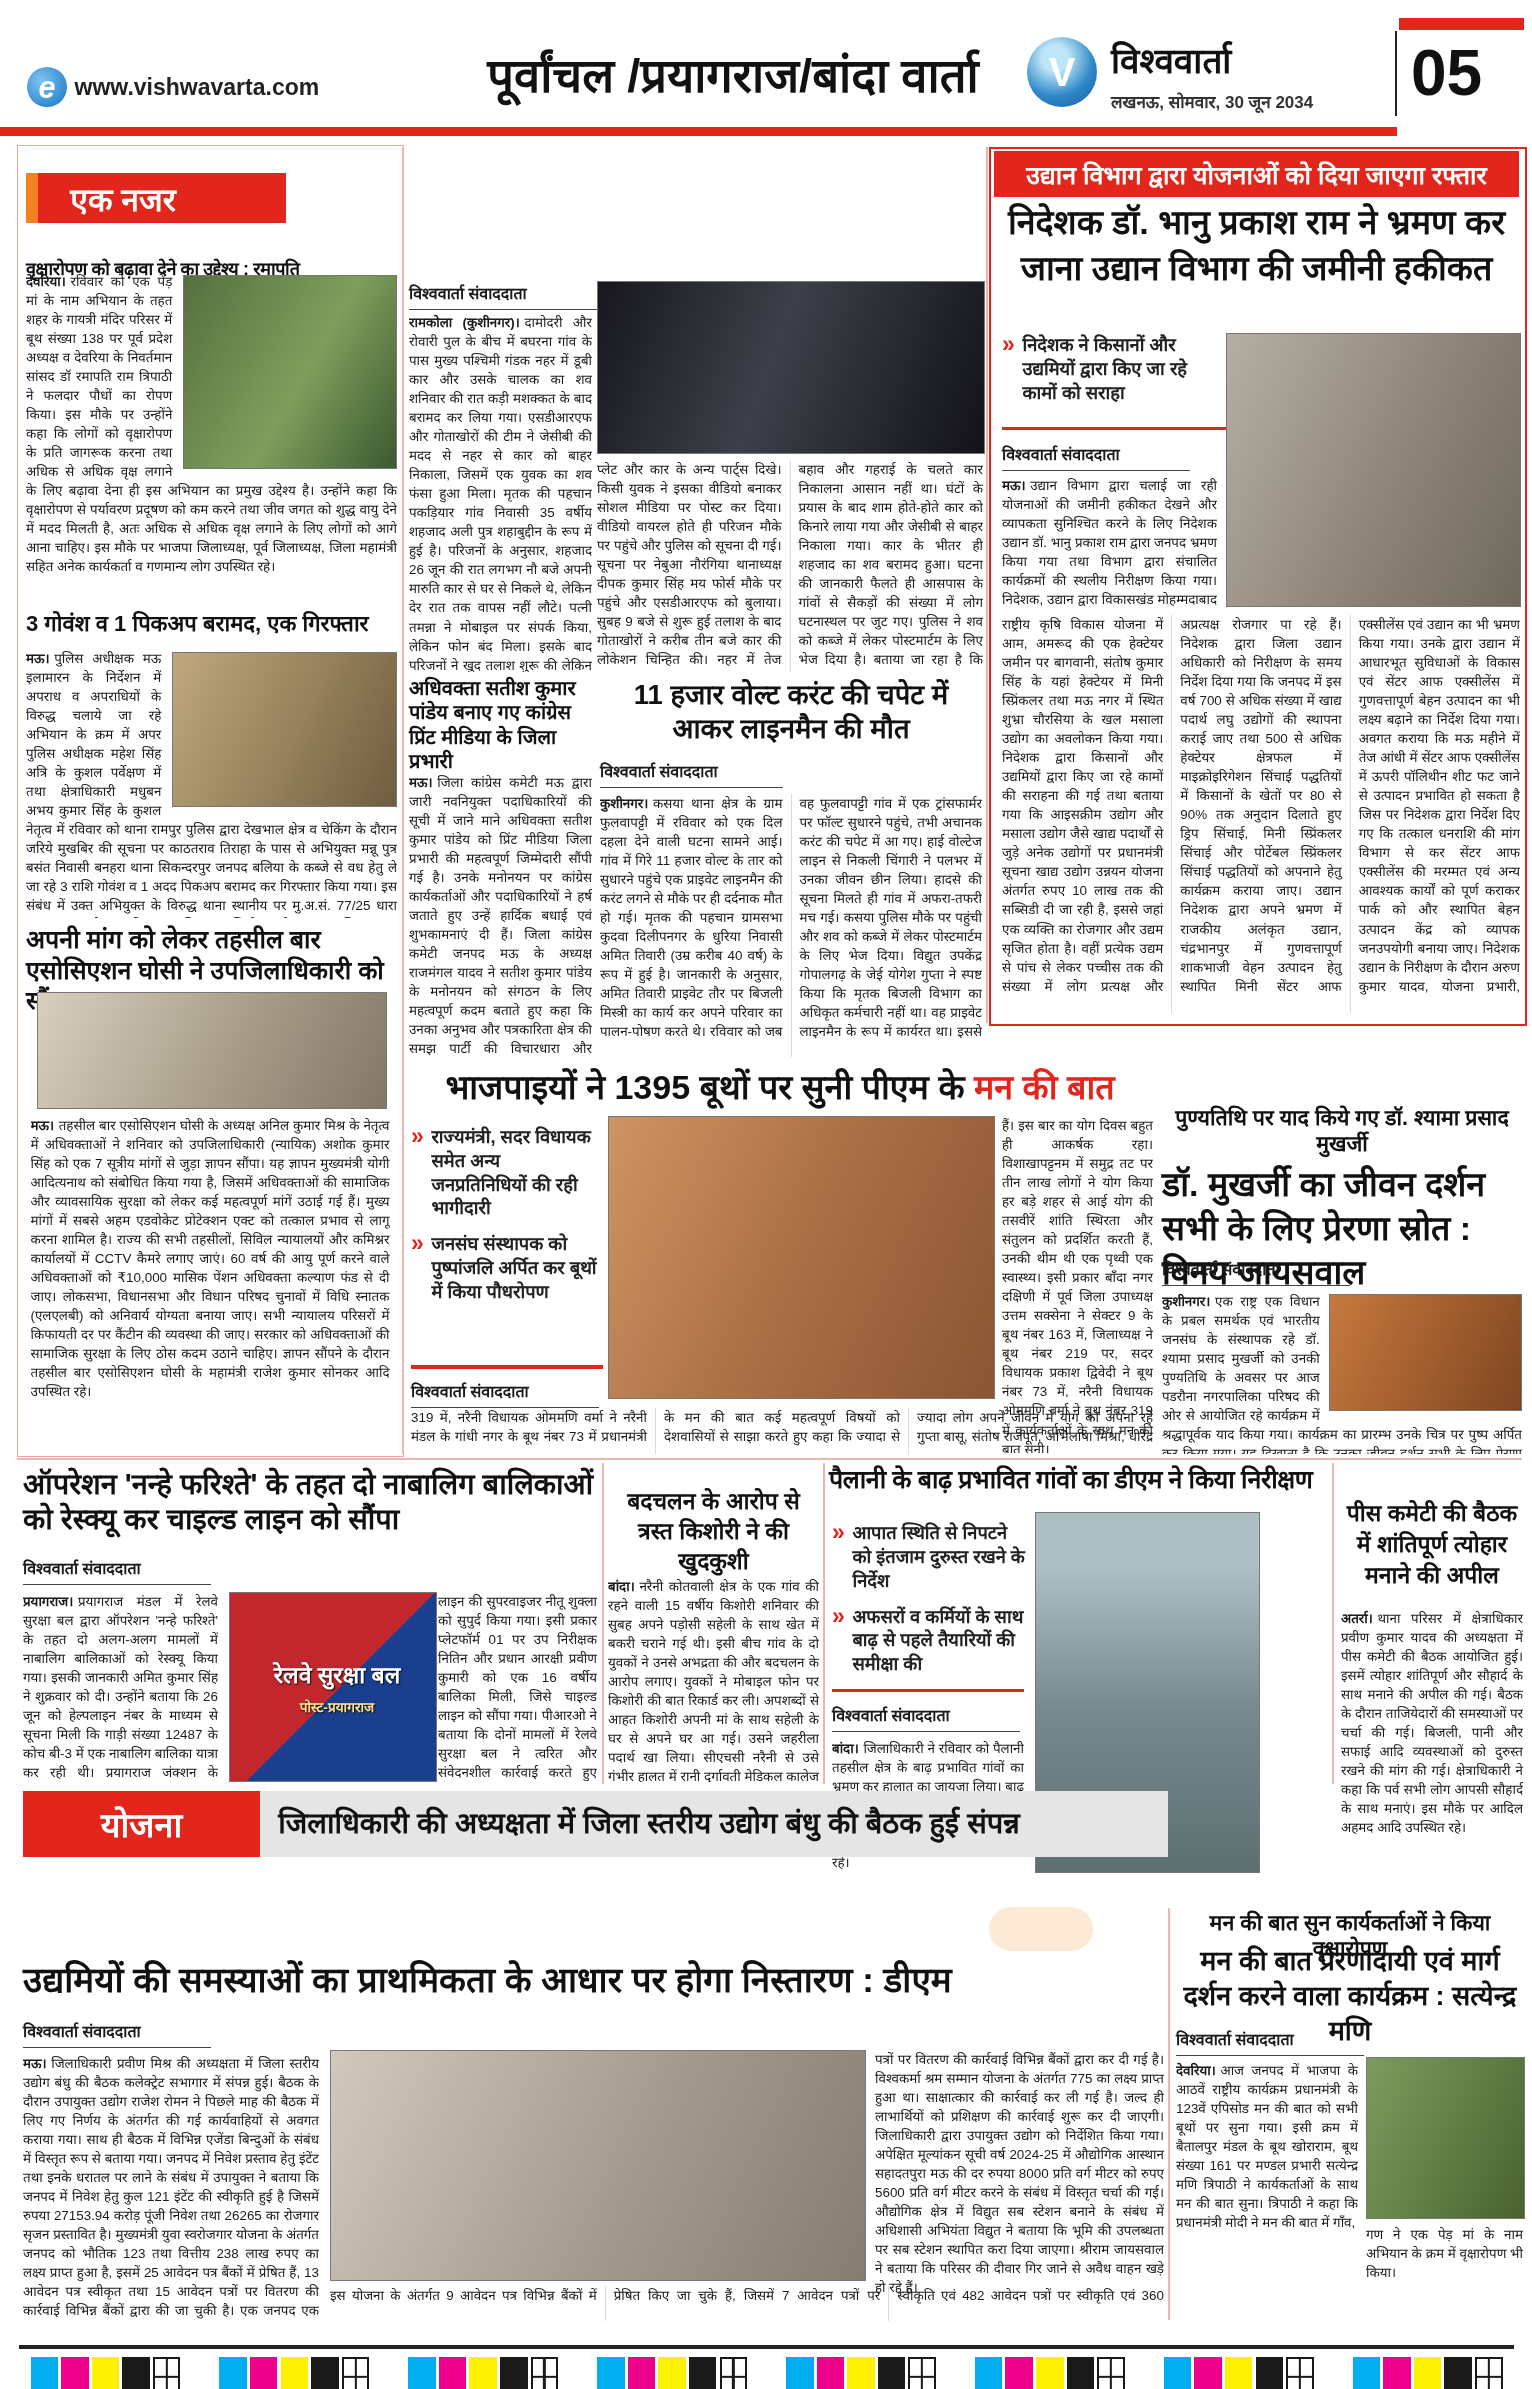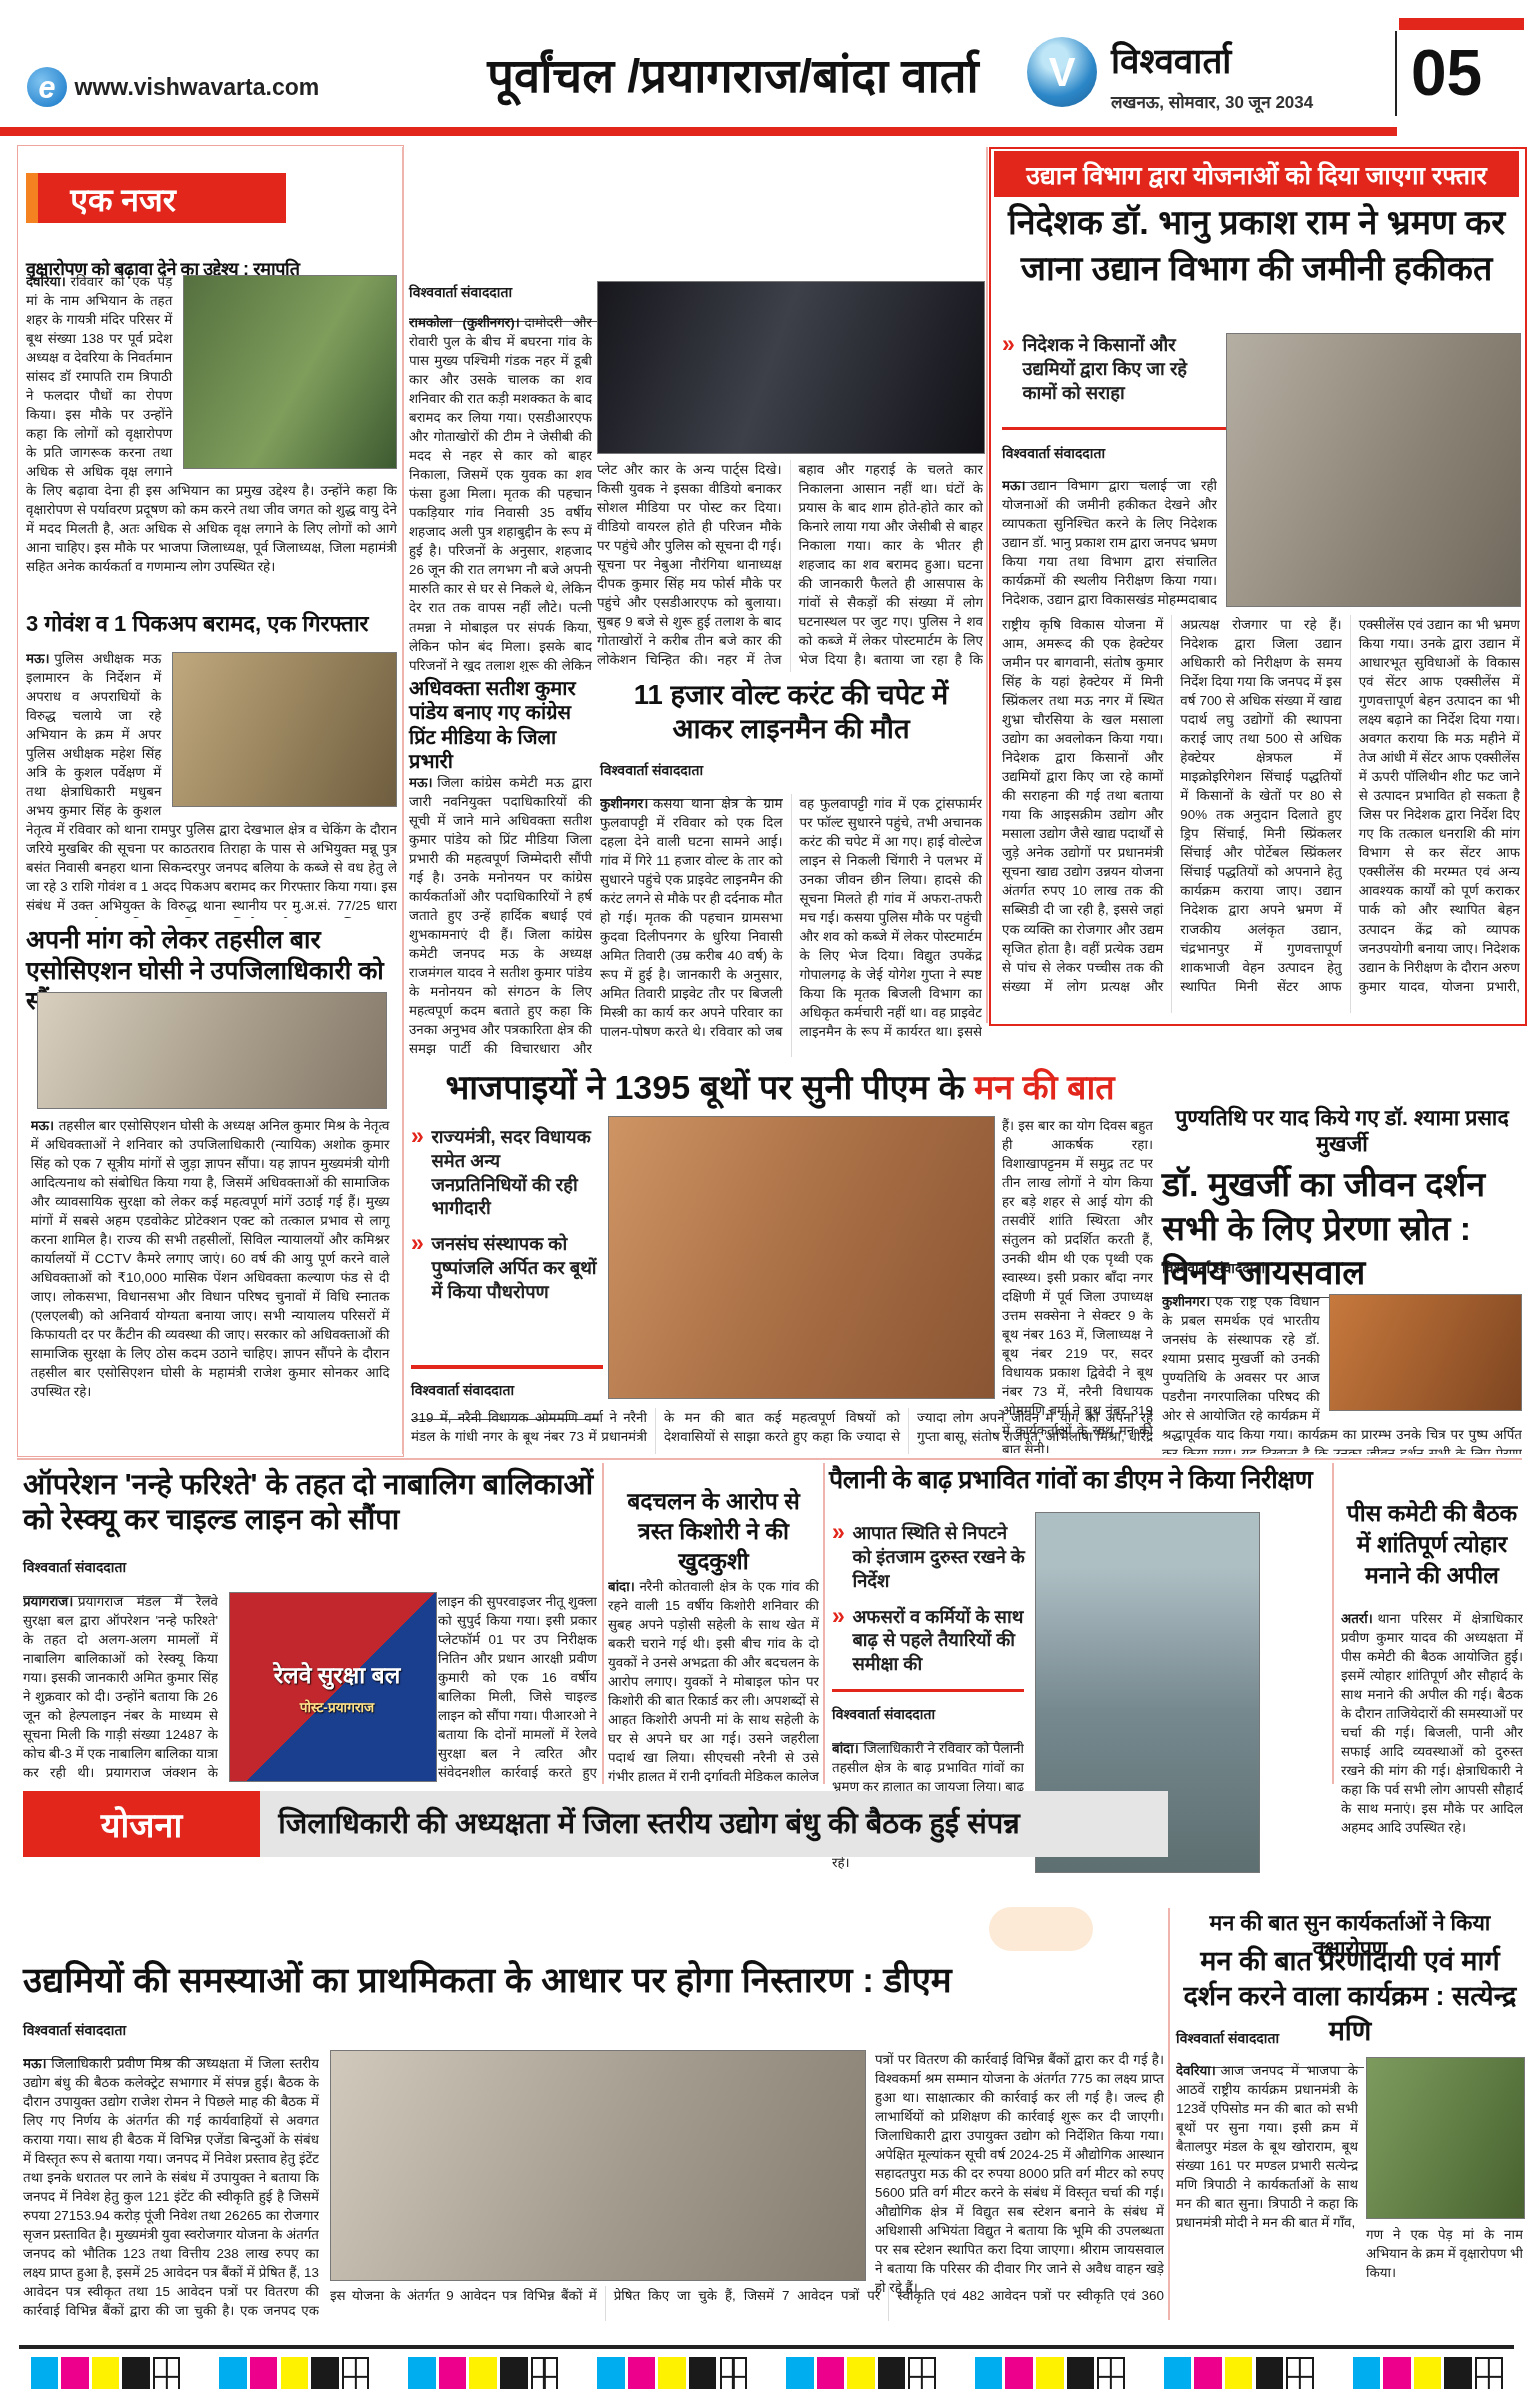--- a/index.html
+++ b/index.html
@@ -6,21 +6,21 @@
   #canvas{position:relative;width:1533px;height:2389px;background:#ffffff;overflow:hidden;
           font-family:"Liberation Sans","DejaVu Sans",sans-serif;color:#1a1a1a;}
   .abs{position:absolute;}
   .hl{font-weight:bold;color:#111;line-height:1.22;}
   .center{text-align:center;}
   .nowrap{white-space:nowrap;}
   .body-txt{font-size:13.4px;line-height:1.42;text-align:justify;overflow:hidden;}
   .body-txt .dl{margin-right:4.6px;}
   .cols2{column-count:2;column-gap:17px;column-rule:0.8px solid #dcdcdc;}
   .cols3{column-count:3;column-gap:17px;column-rule:0.8px solid #dcdcdc;}
-  .byline{font-weight:bold;font-size:14px;border-bottom:1.5px solid #444;padding-bottom:20px;}
+  .byline{font-weight:bold;font-size:16px;border-bottom:1.5px solid #444;padding-bottom:5px;}
   .photo{background:#888;border:0.8px solid #777;}
   .kicker-red{background:#e2261c;color:#fff;font-weight:bold;text-align:center;}
   .redbox{border:2.3px solid #e2261c;}
   .pinkbox{border:1.5px solid #eda59e;}
   .bullet{display:flex;gap:7.6px;font-size:18.3px;font-weight:bold;line-height:1.3;color:#222;margin-bottom:12.2px;}
   .chev{color:#e2261c;font-size:23px;line-height:1;font-weight:bold;}
   .red-underline{background:#e2261c;height:3.1px;}
   .vrule{background:#eeb4ad;width:1.5px;}
   .hrule{background:#eeb4ad;height:1.5px;}
   .cmyk-group{display:flex;gap:3.1px;align-items:center;}

